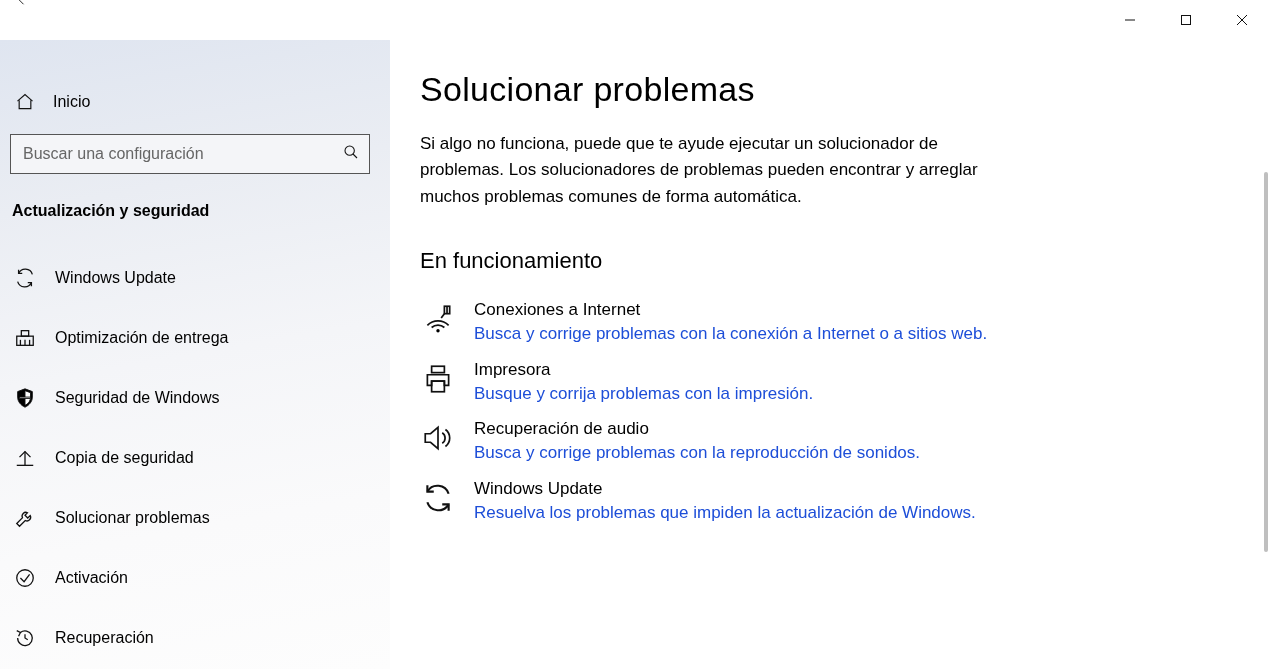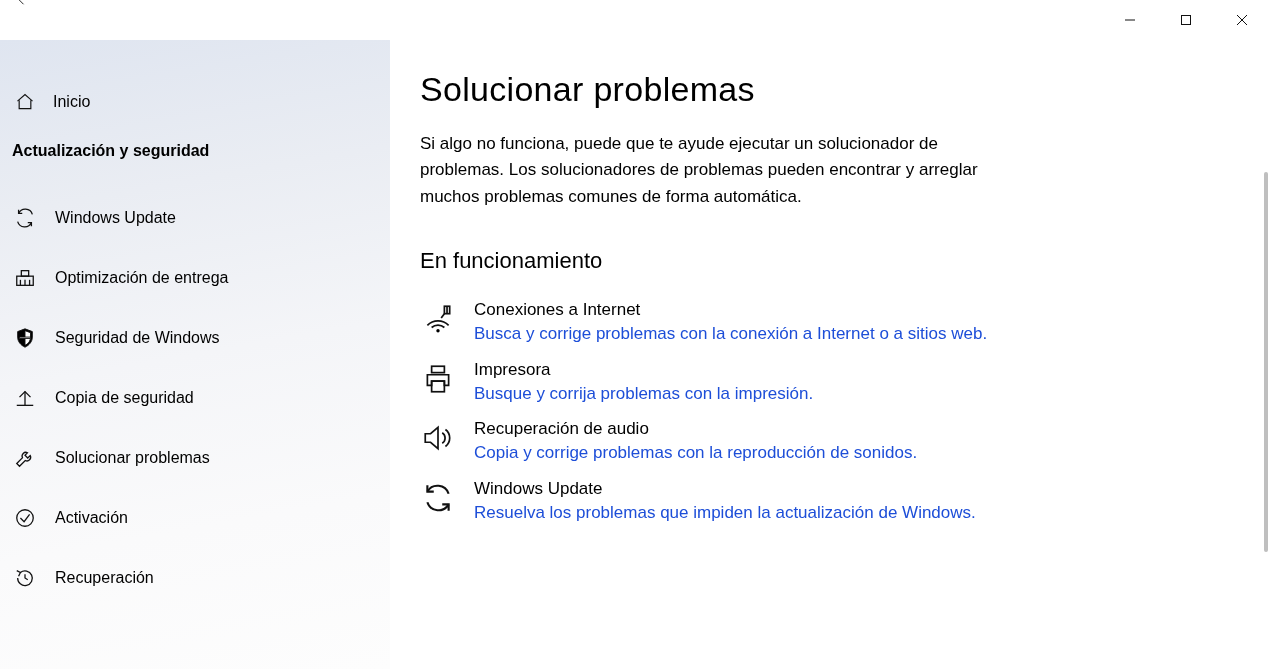--- a/index.html
+++ b/index.html
@@ -87,20 +87,31 @@
         <div class="home-row">
           <span class="nav-icon">
             <svg width="20" height="20" viewBox="0 0 24 24" fill="none" stroke="#000" stroke-width="1.4">
               <path d="M3 11 L12 3 L21 11"></path>
               <path d="M5 10 V20 H19 V10"></path>
             </svg>
           </span>
           <span class="home-label">Inicio</span>
         </div>
 
+        <div class="search-wrap">
+          <div class="search-box">
+            <input type="text" placeholder="Buscar una configuración" style="">
+            <span class="search-icon">
+              <svg width="16" height="16" viewBox="0 0 24 24" fill="none" stroke="#555" stroke-width="1.6">
+                <circle cx="10" cy="10" r="7"></circle>
+                <line x1="15" y1="15" x2="21" y2="21"></line>
+              </svg>
+            </span>
+          </div>
+        </div>
 
         <div class="section-title">Actualización y seguridad</div>
 
         <ul class="nav-list">
           <li class="nav-item">
             <span class="nav-icon">
               <svg width="22" height="22" viewBox="0 0 24 24" fill="none" stroke="#000" stroke-width="1.4">
                 <path d="M20 8 A8 8 0 0 0 5 7"></path>
                 <polyline points="5,3 5,7 9,7"></polyline>
                 <path d="M4 16 A8 8 0 0 0 19 17"></path>
@@ -213,21 +224,21 @@
         <div class="ts-item">
           <span class="ts-icon">
             <svg width="34" height="34" viewBox="0 0 32 32" fill="none" stroke="#000" stroke-width="1.6">
               <path d="M4 12 H9 L16 6 V26 L9 20 H4 Z"></path>
               <path d="M20 11 A6 6 0 0 1 20 21"></path>
               <path d="M23 8 A10 10 0 0 1 23 24"></path>
             </svg>
           </span>
           <div class="ts-text">
             <div class="ts-title">Recuperación de audio</div>
-            <div class="ts-desc">Copia y corrige problemas con la reproducción de sonidos.</div>
+            <div class="ts-desc">Busca y corrige problemas con la reproducción de sonidos.</div>
           </div>
         </div>
 
         <div class="ts-item">
           <span class="ts-icon">
             <svg width="34" height="34" viewBox="0 0 32 32" fill="none" stroke="#000" stroke-width="2">
               <path d="M26 12 A11 11 0 0 0 6 10"></path>
               <polyline points="6,4 6,10 12,10"></polyline>
               <path d="M6 20 A11 11 0 0 0 26 22"></path>
               <polyline points="26,28 26,22 20,22"></polyline>

